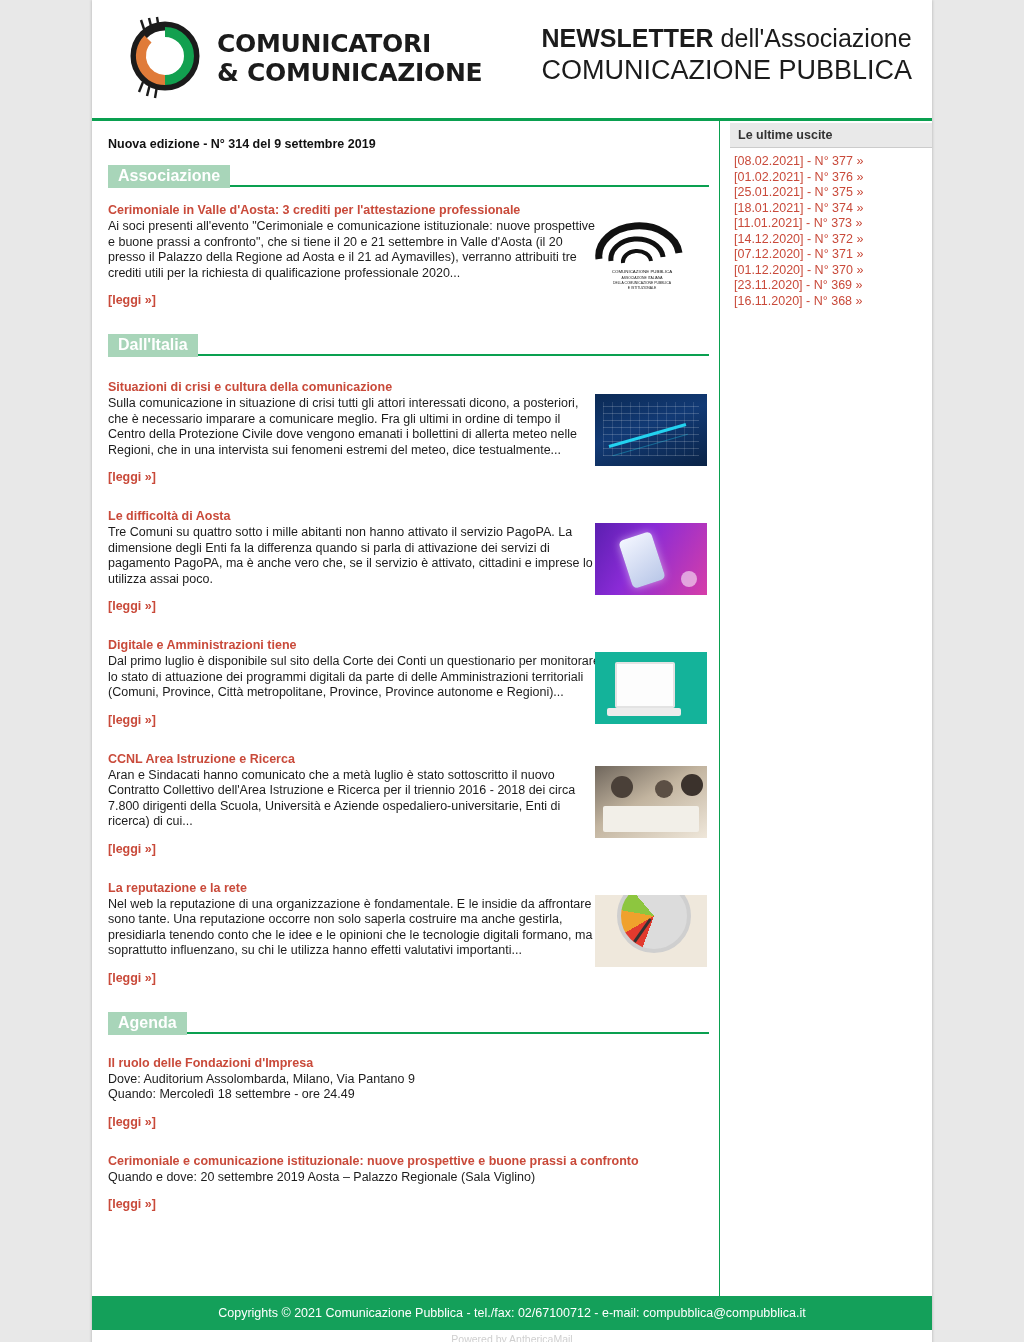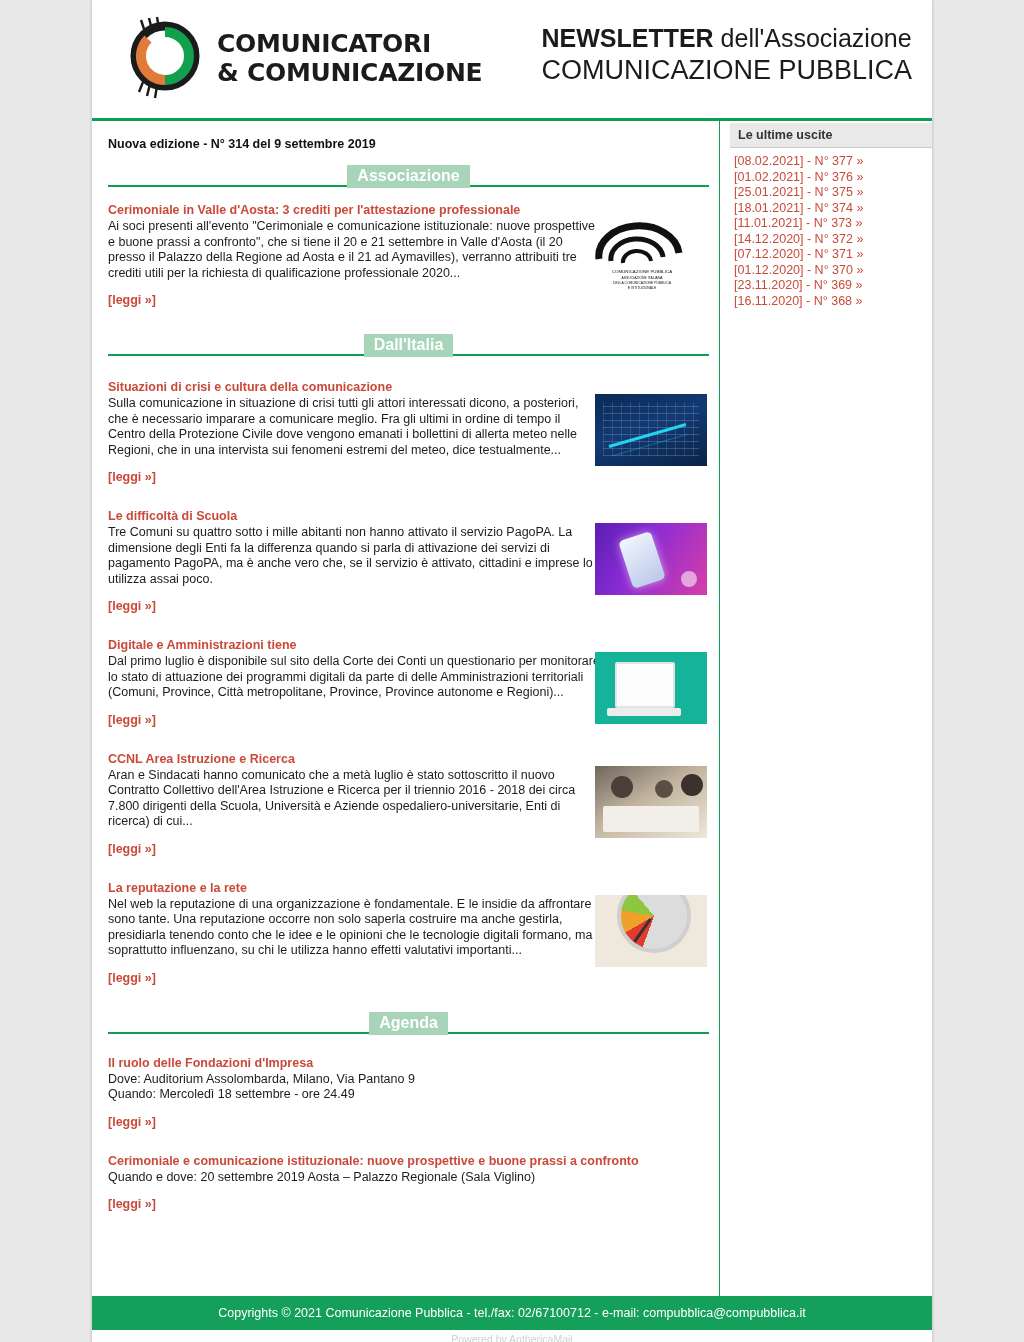--- a/index.html
+++ b/index.html
@@ -95,21 +95,20 @@
     font-weight: bold;
     color: #111;
     margin: 4px 0 14px 8px;
     font-family: "Liberation Sans", sans-serif;
   }
   
   .section-head {
     position: relative;
     height: 24px;
     margin: 0 0 14px 8px;
-    text-align: center;
   }
   .section-head .label {
     display: inline-block;
     background: #a8d5b9;
     color: #ffffff;
     font-size: 16px;
     font-weight: bold;
     padding: 2px 10px 3px 10px;
     font-family: "Liberation Sans", sans-serif;
     position: relative;
@@ -380,21 +379,21 @@
         <div class="article has-thumb" style="margin-top:22px;">
           <a class="article-title" href="#">Situazioni di crisi e cultura della comunicazione</a>
           <div class="article-body">Sulla comunicazione in situazione di crisi tutti gli attori interessati dicono, a posteriori, che è necessario imparare a comunicare meglio. Fra gli ultimi in ordine di tempo il Centro della Protezione Civile dove vengono emanati i bollettini di allerta meteo nelle Regioni, che in una intervista sui fenomeni estremi del meteo, dice testualmente...</div>
           <div class="thumb">
               <div class="thumb-chart"></div>
             </div>
           <a class="readmore" href="#">[leggi »]</a>
         </div>
 
         <div class="article has-thumb" style="margin-top:24px;">
-          <a class="article-title" href="#">Le difficoltà di Scuola</a>
+          <a class="article-title" href="#">Le difficoltà di Aosta</a>
           <div class="article-body">Tre Comuni su quattro sotto i mille abitanti non hanno attivato il servizio PagoPA. La dimensione degli Enti fa la differenza quando si parla di attivazione dei servizi di pagamento PagoPA, ma è anche vero che, se il servizio è attivato, cittadini e imprese lo utilizza assai poco.</div>
           <div class="thumb">
               <div class="thumb-phone"></div>
             </div>
           <a class="readmore" href="#">[leggi »]</a>
         </div>
 
         <div class="article has-thumb" style="margin-top:24px;">
           <a class="article-title" href="#">Digitale e Amministrazioni tiene</a>
           <div class="article-body">Dal primo luglio è disponibile sul sito della Corte dei Conti un questionario per monitorare lo stato di attuazione dei programmi digitali da parte di delle Amministrazioni territoriali (Comuni, Province, Città metropolitane, Province, Province autonome e Regioni)...</div>

